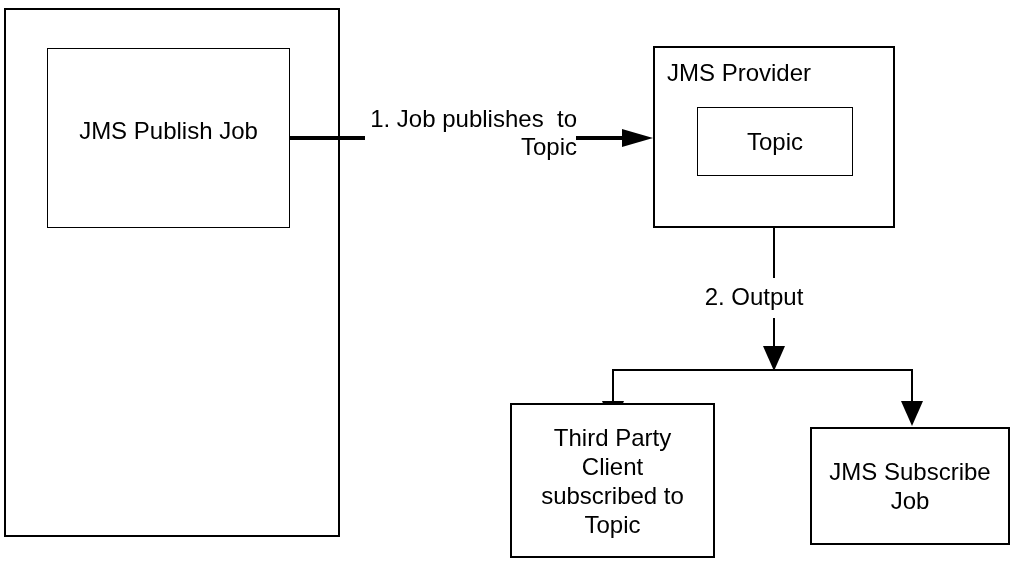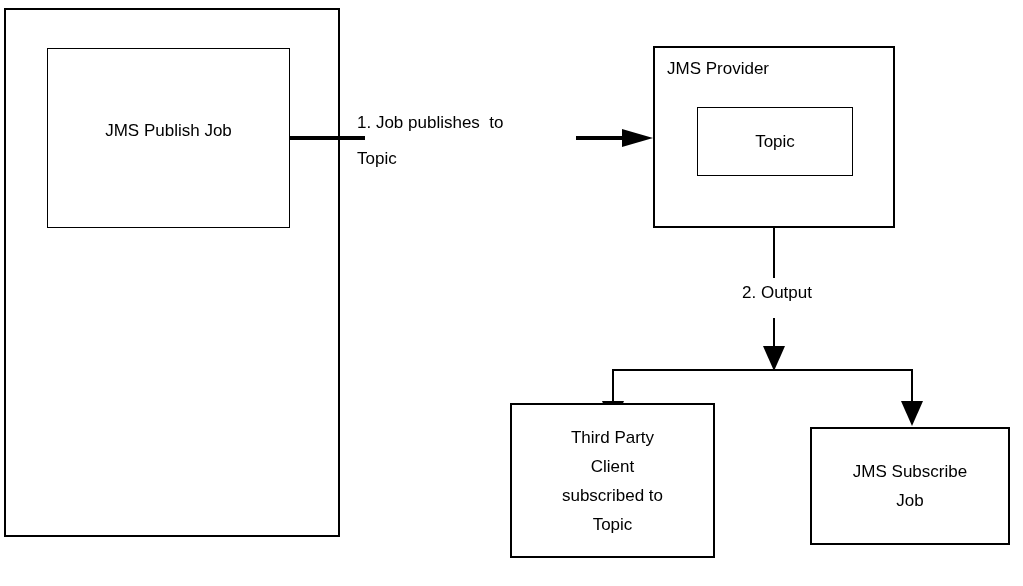--- a/index.html
+++ b/index.html
@@ -23,21 +23,21 @@
   }
   .b2 { border: 2px solid #000000; }
   .b1 { border: 1px solid #000000; }
   .center-flex {
     display: flex;
     align-items: center;
     justify-content: center;
     text-align: center;
   }
   .label {
-    font-size: 17px;
+    font-size: 24px;
     color: #000000;
     white-space: pre-wrap;
   }
   .line {
     position: absolute;
     background: #000000;
   }
   .arrowhead {
     position: absolute;
     width: 0;
@@ -58,26 +58,26 @@
   #outer-box        { left: 4px;   top: 8px;   width: 336px; height: 529px; }
   #publish-box      { left: 47px;  top: 48px;  width: 243px; height: 180px; padding-bottom: 14px; }
   #provider-box     { left: 653px; top: 46px;  width: 242px; height: 182px; }
   #provider-label   { position: absolute; left: 12px; top: 11px; }
   #topic-box        { left: 697px; top: 107px; width: 156px; height: 69px; }
   #third-party-box  { left: 510px; top: 403px; width: 205px; height: 155px; line-height: 29px; }
   #subscribe-box    { left: 810px; top: 427px; width: 200px; height: 118px; line-height: 29px; }
 
   #publish-line-1   { left: 289px; top: 136px; width: 76px;  height: 4px; }
   #publish-label    { position: absolute; left: 357px; top: 105px; width: 220px;
-                      text-align: left; line-height: 36px; }
+                      text-align: right; line-height: 28px; }
   #publish-line-2   { left: 576px; top: 136px; width: 46px;  height: 4px; }
   #publish-arrowhead{ left: 622px; top: 129px; }
 
   #output-line-upper{ left: 773px; top: 228px; width: 2px; height: 50px; }
-  #output-label     { position: absolute; left: 717px; top: 283px; width: 120px;
+  #output-label     { position: absolute; left: 694px; top: 283px; width: 120px;
                       text-align: center; }
   #output-line-lower{ left: 773px; top: 318px; width: 2px; height: 28px; }
   #output-arrowhead { left: 763px; top: 346px; }
 
   #branch-h-line    { left: 612px; top: 369px; width: 301px; height: 2px; }
   #left-branch-line { left: 612px; top: 369px; width: 2px; height: 33px; }
   #left-arrowhead   { left: 602px; top: 401px; }
   #right-branch-line{ left: 911px; top: 369px; width: 2px; height: 33px; }
   #right-arrowhead  { left: 901px; top: 401px; }
 </style>

